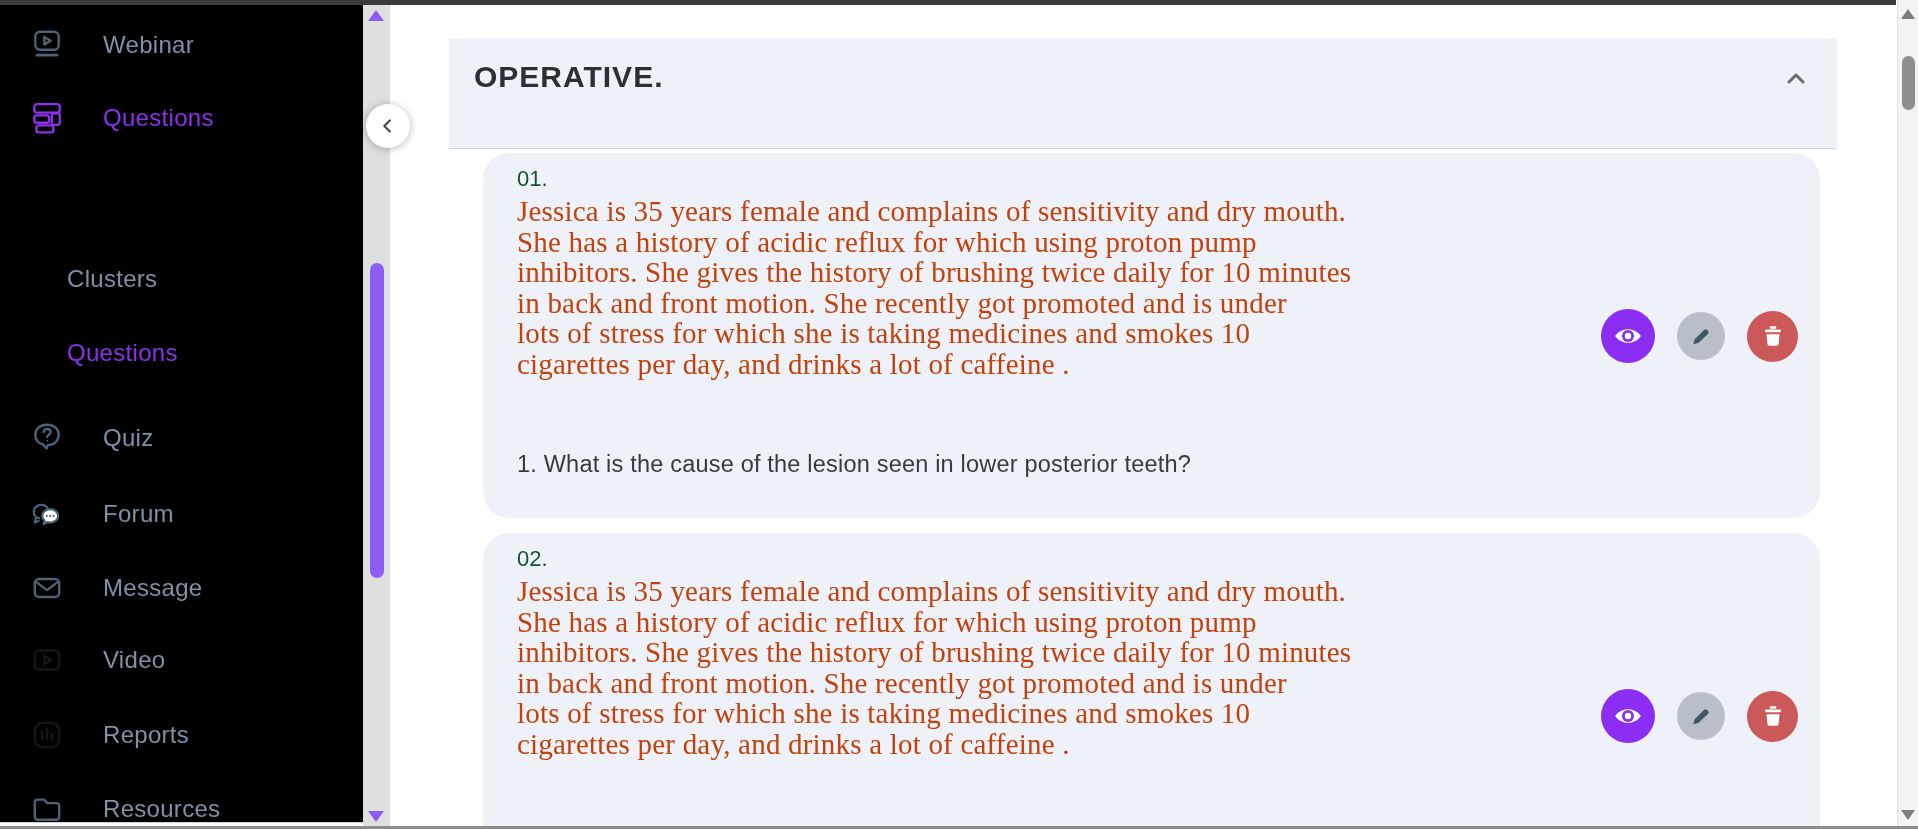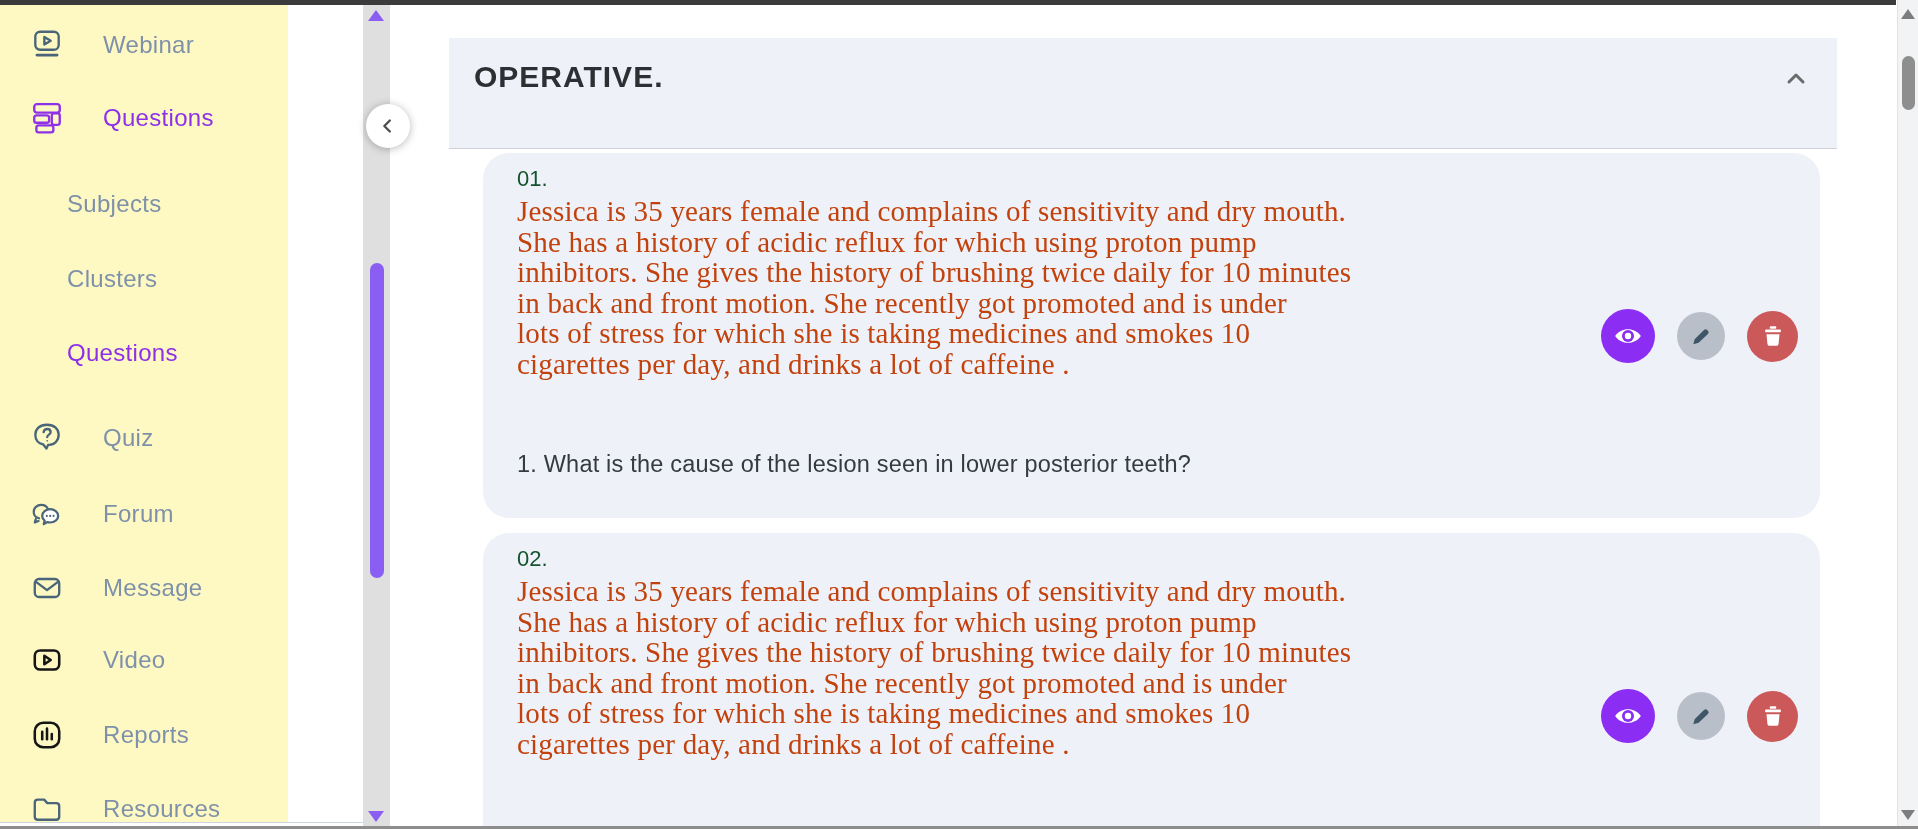--- a/index.html
+++ b/index.html
@@ -4,21 +4,21 @@
 <style>
   * { margin:0; padding:0; box-sizing:border-box; }
   html,body { width:1918px; height:829px; overflow:hidden; background:#fff;
               font-family:"Liberation Sans", sans-serif; position:relative; }
 
   
   .topbar   { position:absolute; left:0; top:0; width:1896px; height:5px; background:#3b3b3b; z-index:60; }
   .bottomstrip { position:absolute; left:0; top:826px; width:1918px; height:3px; background:#8d8d8d; z-index:70; }
 
   
-  .sidebar { position:absolute; left:0; top:5px; width:288px; height:817px; background:#fef9c3; z-index:10; }
+  .sidebar { position:absolute; left:0; top:5px; width:363px; height:817px; background:#000000; z-index:10; }
   .sidebar-bottom-line { position:absolute; left:0; top:822px; width:366px; height:1px; background:#ccd4dc; z-index:11; }
 
   .nav-item { position:absolute; left:0; height:44px; display:flex; align-items:center; cursor:pointer; }
   .nav-item.main { padding-left:30px; }
   .nav-item.sub  { padding-left:67px; }
   .nav-item .icon { width:34px; height:34px; display:flex; align-items:center; justify-content:center; }
   .nav-item.main .label { margin-left:39px; }
   .nav-label { font-size:24px; color:#7e91a9; letter-spacing:0.3px; }
   .nav-item.active .nav-label { color:#8e30e9; }
 
@@ -93,23 +93,20 @@
       <svg width="34" height="34" viewBox="0 0 32 32" fill="none" stroke="#8e30e9" stroke-width="2.2" stroke-linejoin="round">
         <rect x="4" y="3" width="24" height="8" rx="2.5"></rect>
         <rect x="4" y="13.5" width="14" height="7" rx="2.2"></rect>
         <rect x="20.5" y="11.5" width="7.5" height="11" rx="2.2"></rect>
         <rect x="6" y="23" width="16" height="6.5" rx="2.2"></rect>
       </svg>
     </span>
     <span class="label nav-label">Questions</span>
   </div>
 
-  <div class="nav-item sub" style="top:177px">
-    <span class="nav-label">Subjects</span>
-  </div>
 
   <div class="nav-item sub" style="top:252px">
     <span class="nav-label">Clusters</span>
   </div>
 
   <div class="nav-item sub active" style="top:326px">
     <span class="nav-label">Questions</span>
   </div>
 
   <div class="nav-item main" style="top:411px">

